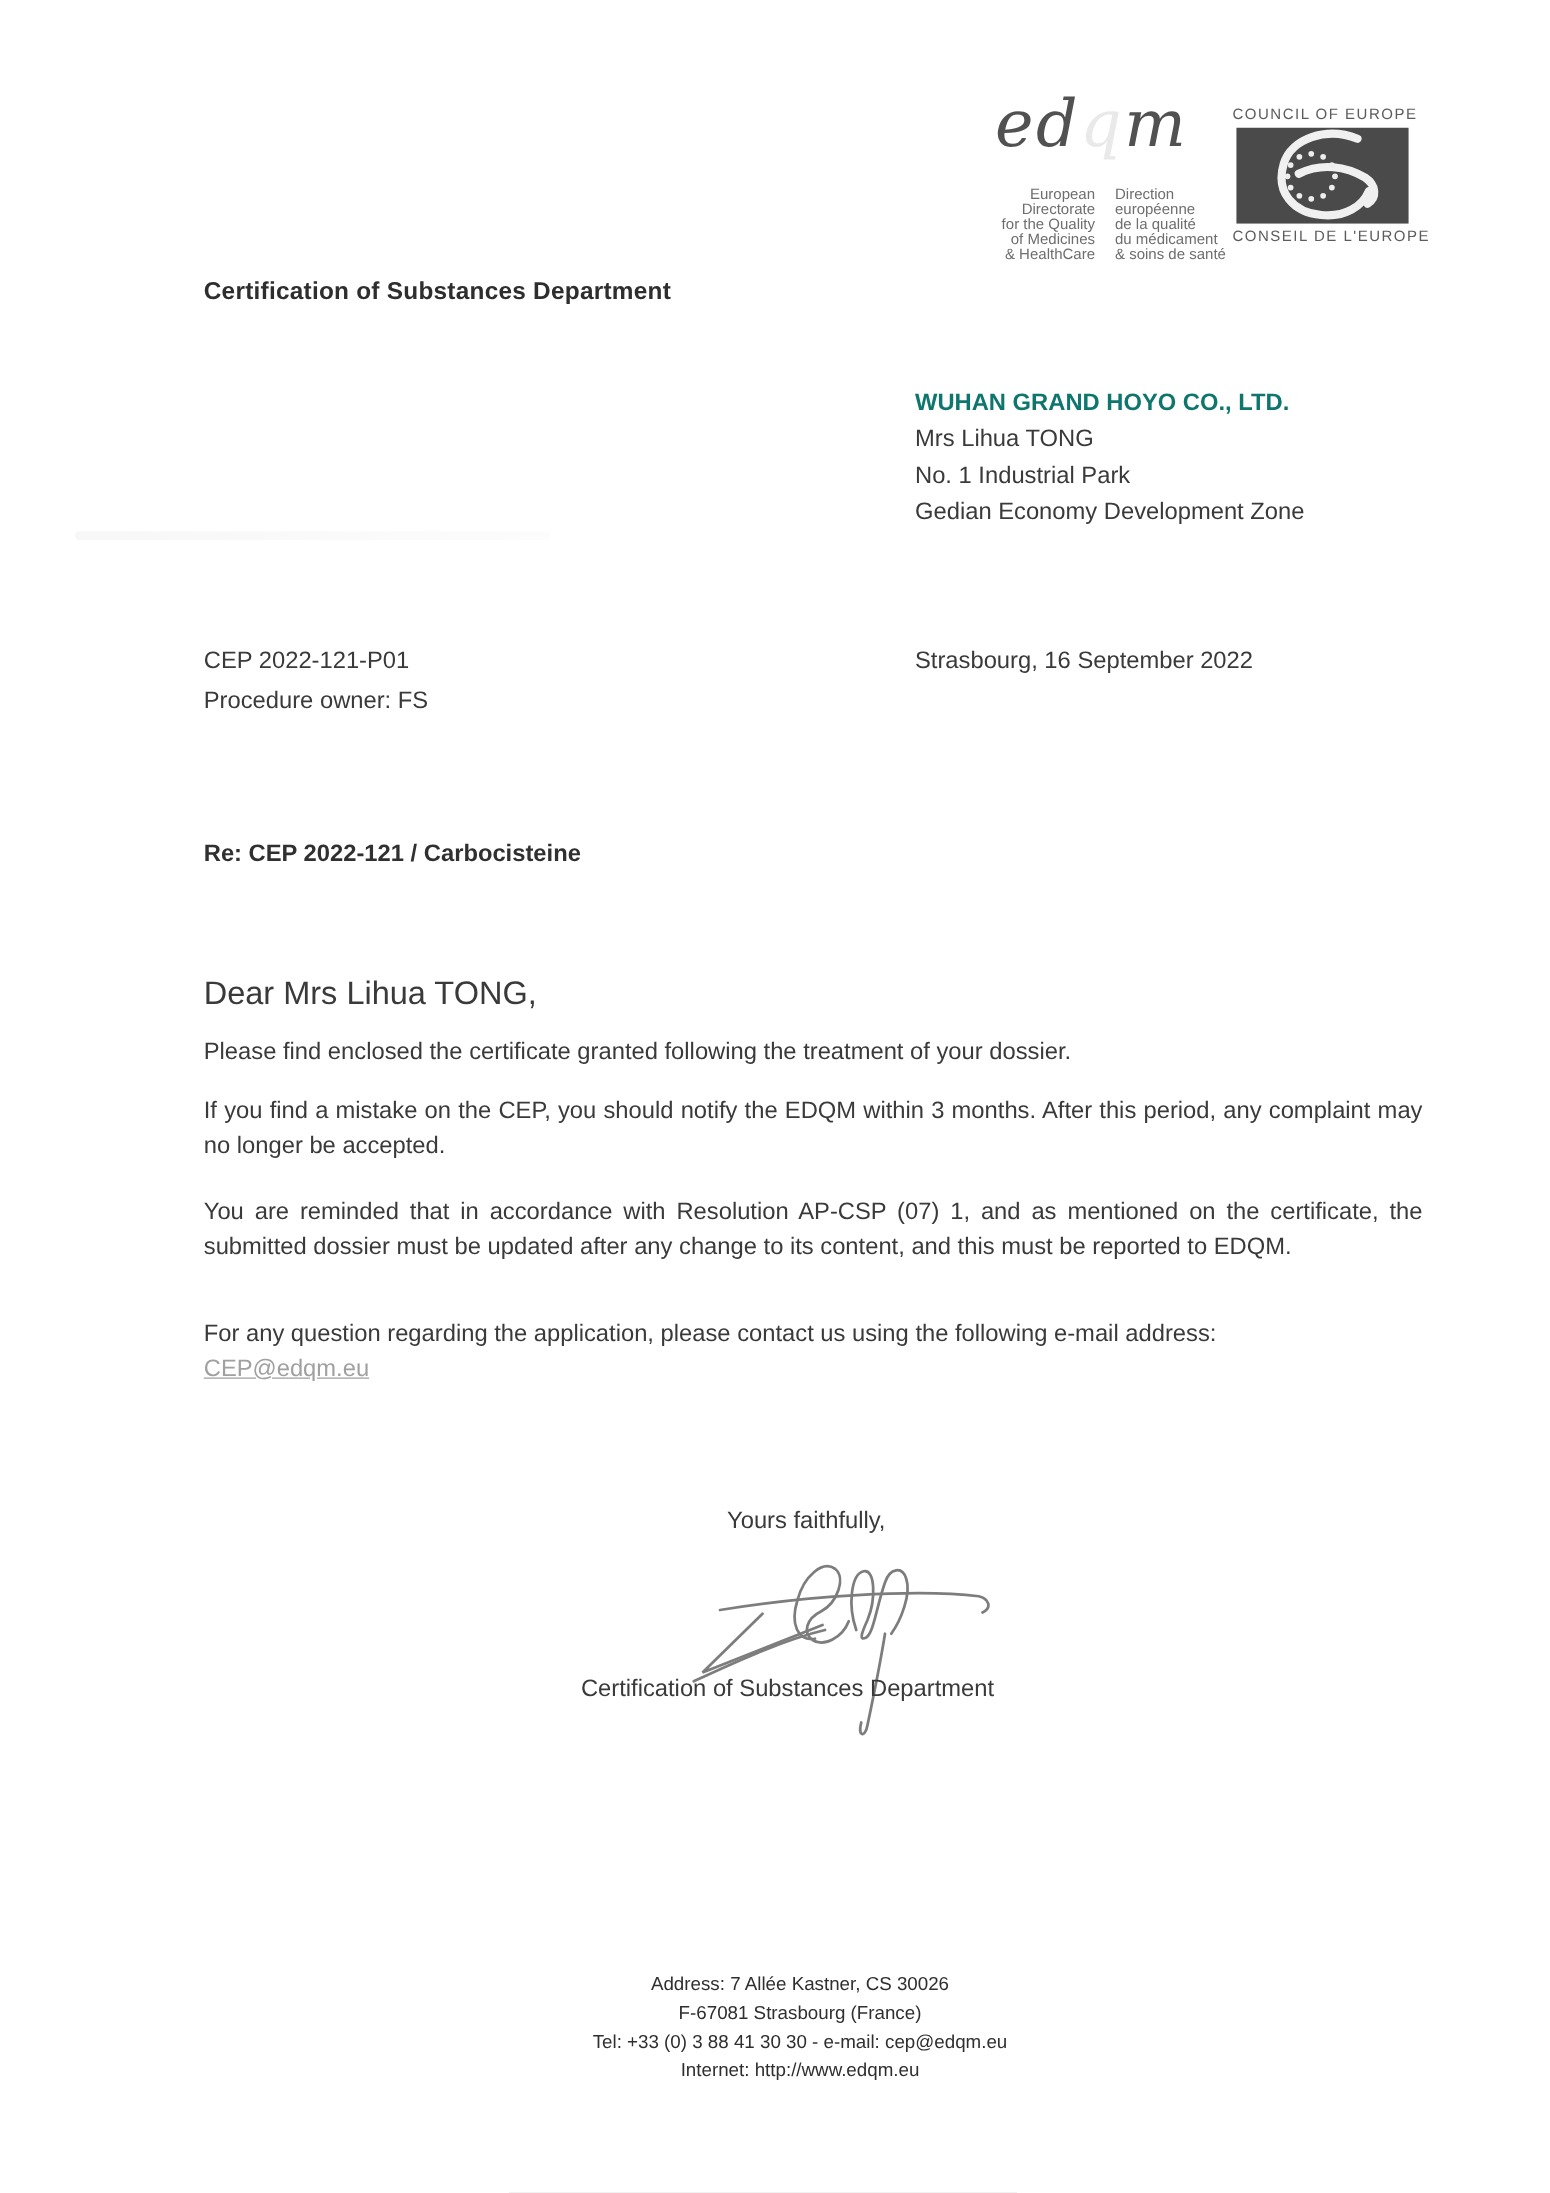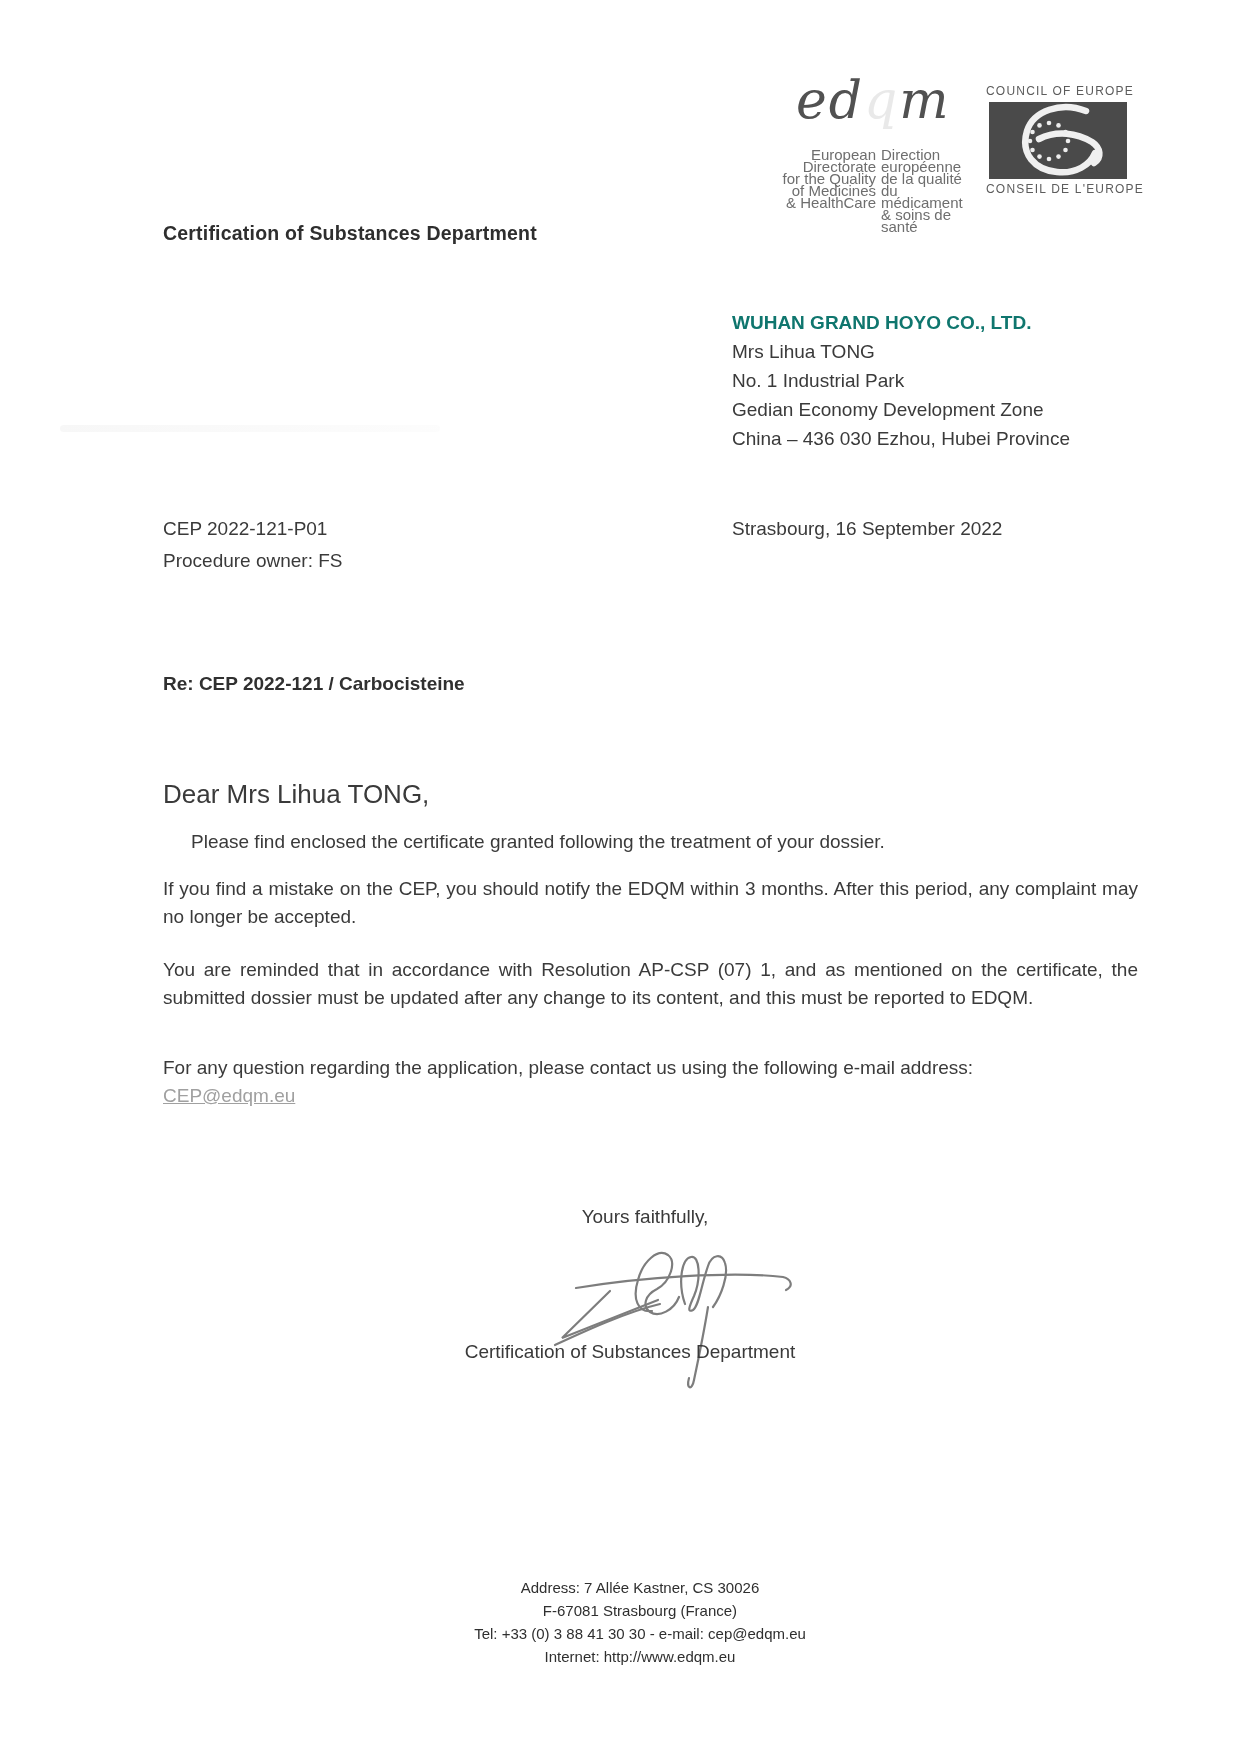--- a/index.html
+++ b/index.html
@@ -15,22 +15,22 @@
   
   .edqm-script{
     position:absolute;left:796px;top:74px;
     font-family:"DejaVu Serif", serif;
     font-style:italic;font-size:52px;color:#515151;
     letter-spacing:2px;line-height:52px;
   }
   .edqm-script .q-faint{opacity:0.12;}
   .edqm-tagline{
     position:absolute;left:778px;top:149px;
-    display:flex;gap:5px;
-    font-size:15px;line-height:12px;color:#6e6e6e;
+    display:flex;gap:16px;
+    font-size:12px;line-height:12px;color:#6e6e6e;
   }
   .edqm-tagline .col-en{width:98px;text-align:right;}
   .edqm-tagline .col-fr{width:90px;text-align:left;}
   .coe{
     position:absolute;left:986px;top:84px;width:144px;
     text-align:center;
   }
   .coe-label{
     font-size:12px;letter-spacing:1.2px;color:#5c5c5c;
     white-space:nowrap;line-height:14px;
@@ -52,21 +52,21 @@
   .subject{
     position:absolute;left:163px;top:673px;
     font-size:19px;font-weight:bold;color:#303030;
   }
   .salutation{position:absolute;left:163px;top:779px;font-size:26px;}
   .body{
     position:absolute;left:163px;top:828px;width:975px;
     font-size:19px;line-height:28px;
   }
   .body p{margin:0;text-align:justify;}
-  .body p.p1{margin-bottom:19px;margin-left:28px;}
+  .body p.p1{margin-bottom:19px;}
   .body p.p2{margin-bottom:25px;}
   .body p.p3{margin-bottom:42px;}
   .email-link{
     color:#a0a0a0;text-decoration:underline;cursor:pointer;
   }
   .closing{
     position:absolute;left:145px;top:1206px;width:1000px;
     text-align:center;font-size:19px;
   }
   .signature-svg{position:absolute;left:548px;top:1244px;}
@@ -132,21 +132,20 @@
 
   <div class="scan-smudge"></div>
 
   <div class="dept-title">Certification of Substances Department</div>
 
   <div class="recipient">
     <div class="company">WUHAN GRAND HOYO CO., LTD.</div>
     <div>Mrs Lihua TONG</div>
     <div>No. 1 Industrial Park</div>
     <div>Gedian Economy Development Zone</div>
-    <div>China – 436 030 Ezhou, Hubei Province</div>
   </div>
 
   <div class="ref-cep">CEP 2022-121-P01</div>
   <div class="place-date">Strasbourg, 16 September 2022</div>
   <div class="proc-owner">Procedure owner: FS</div>
 
   <div class="subject">Re: CEP 2022-121 / Carbocisteine</div>
 
   <div class="salutation">Dear Mrs Lihua TONG,</div>
 

